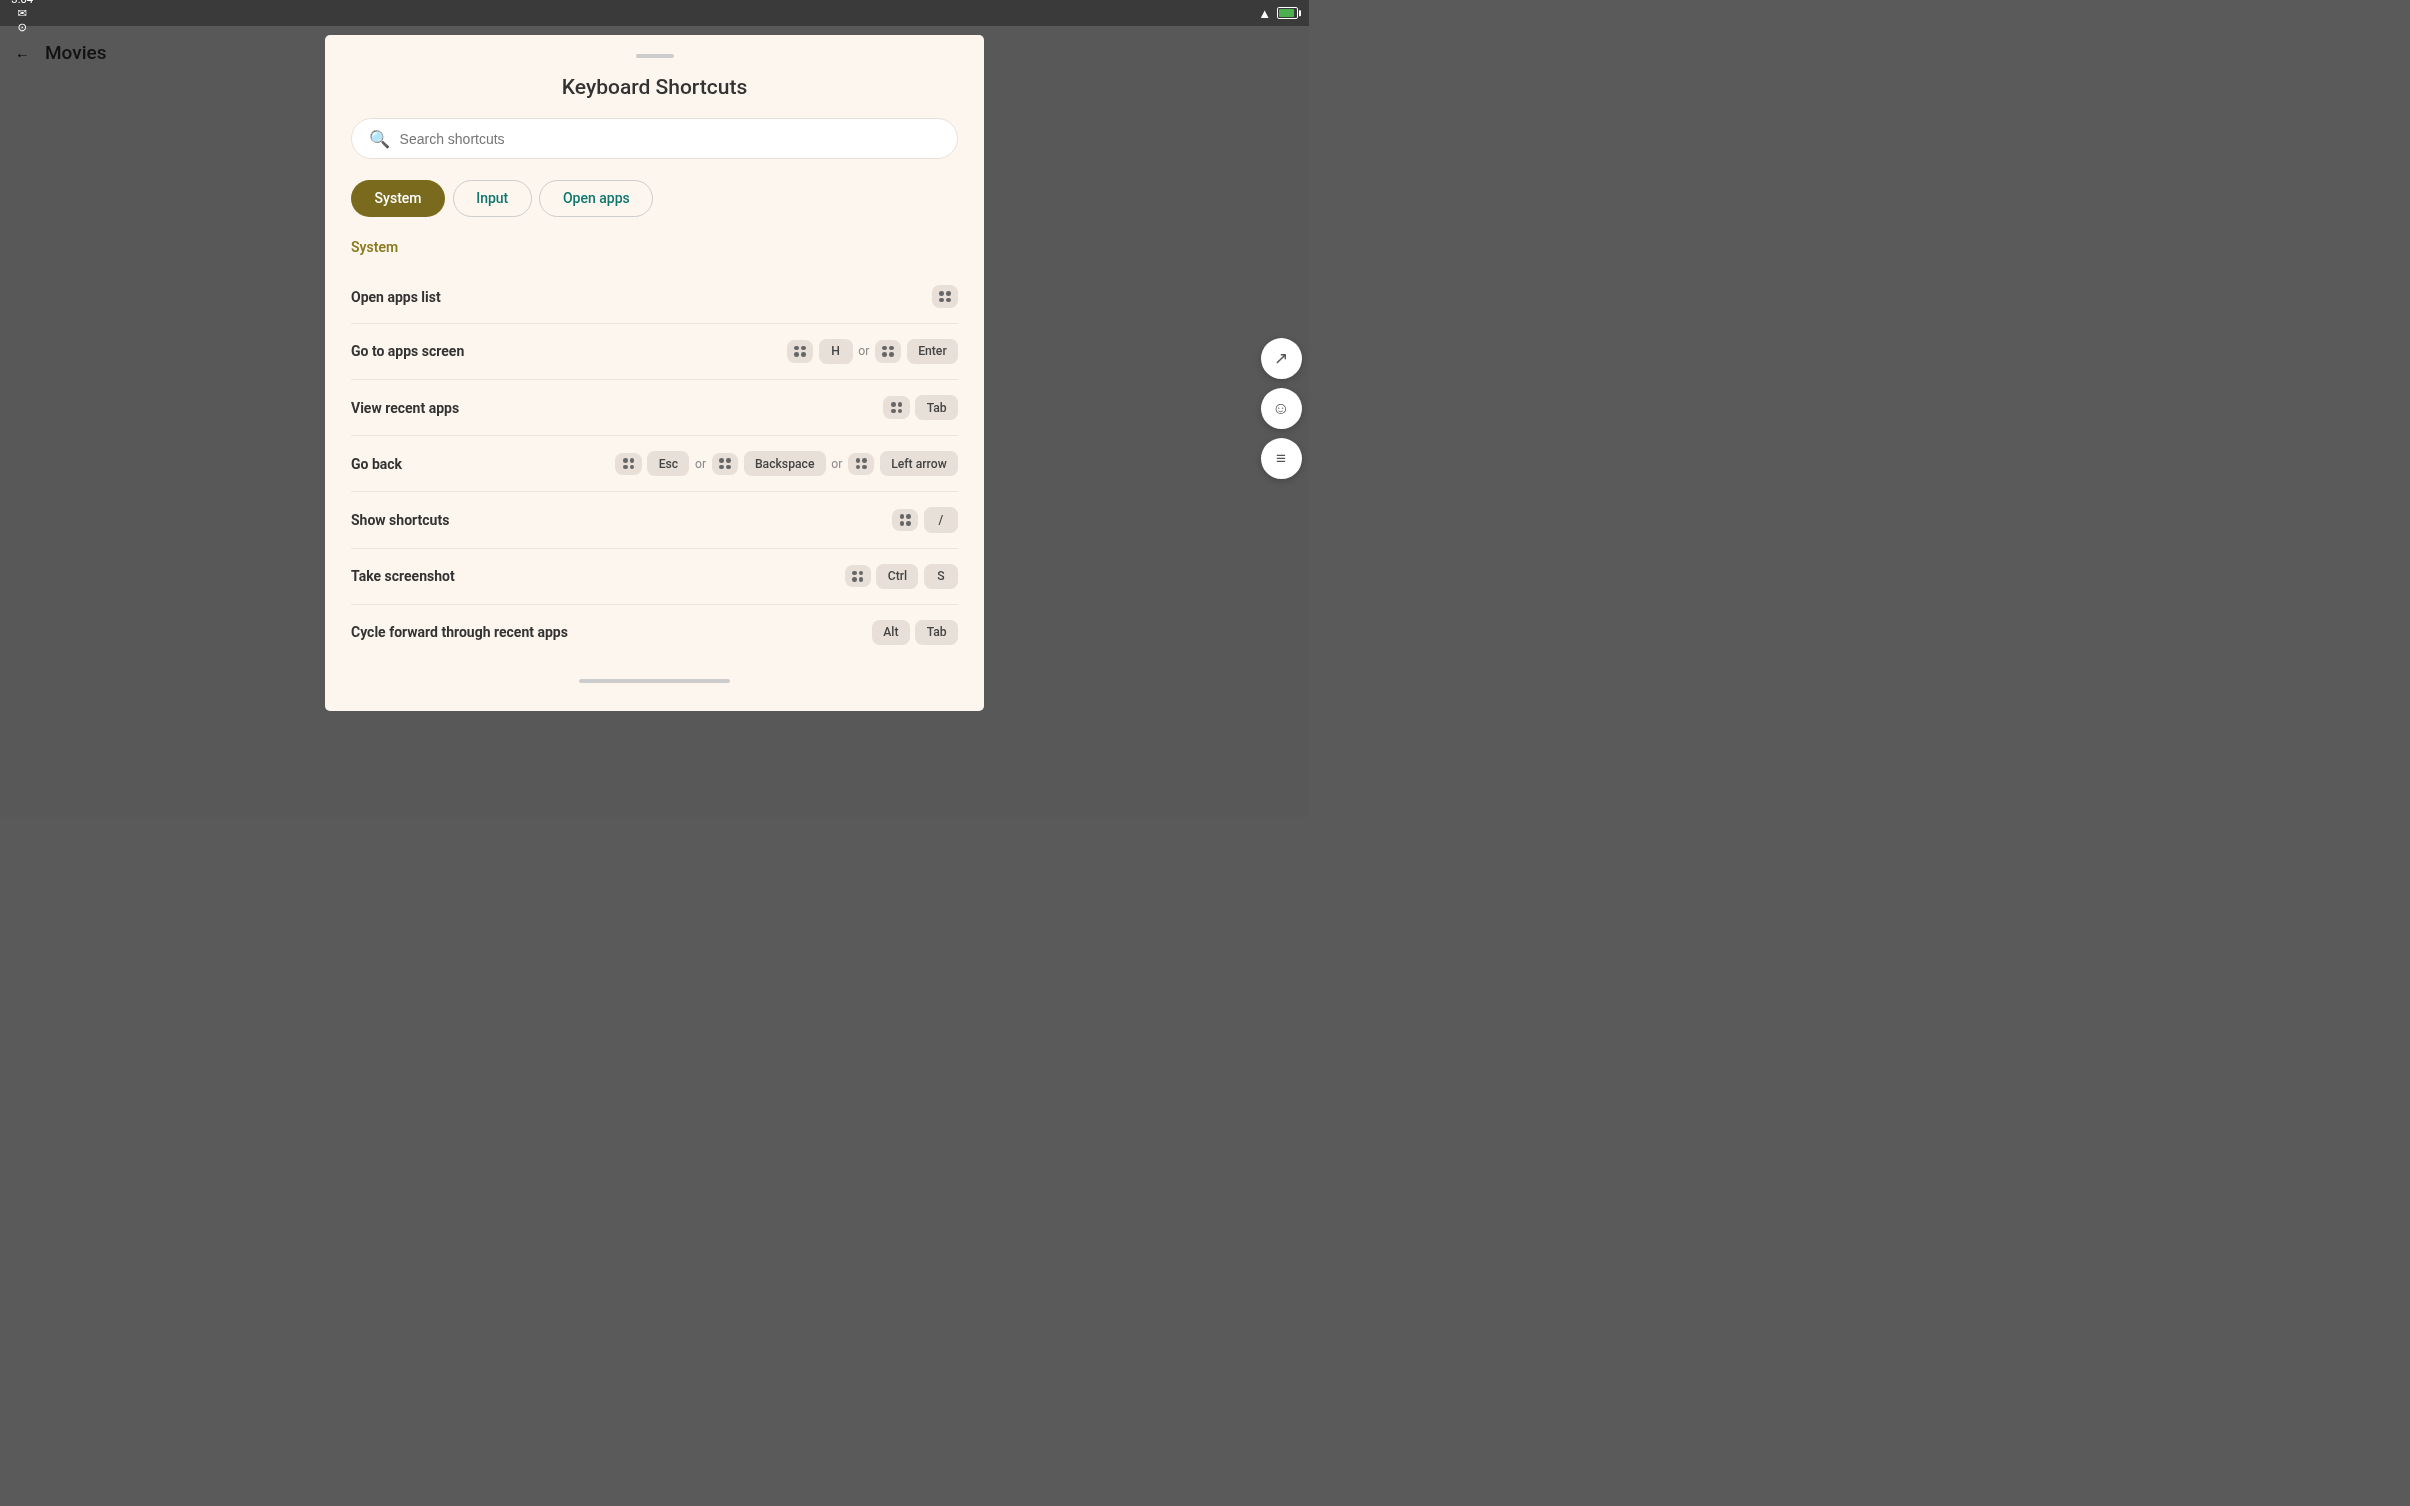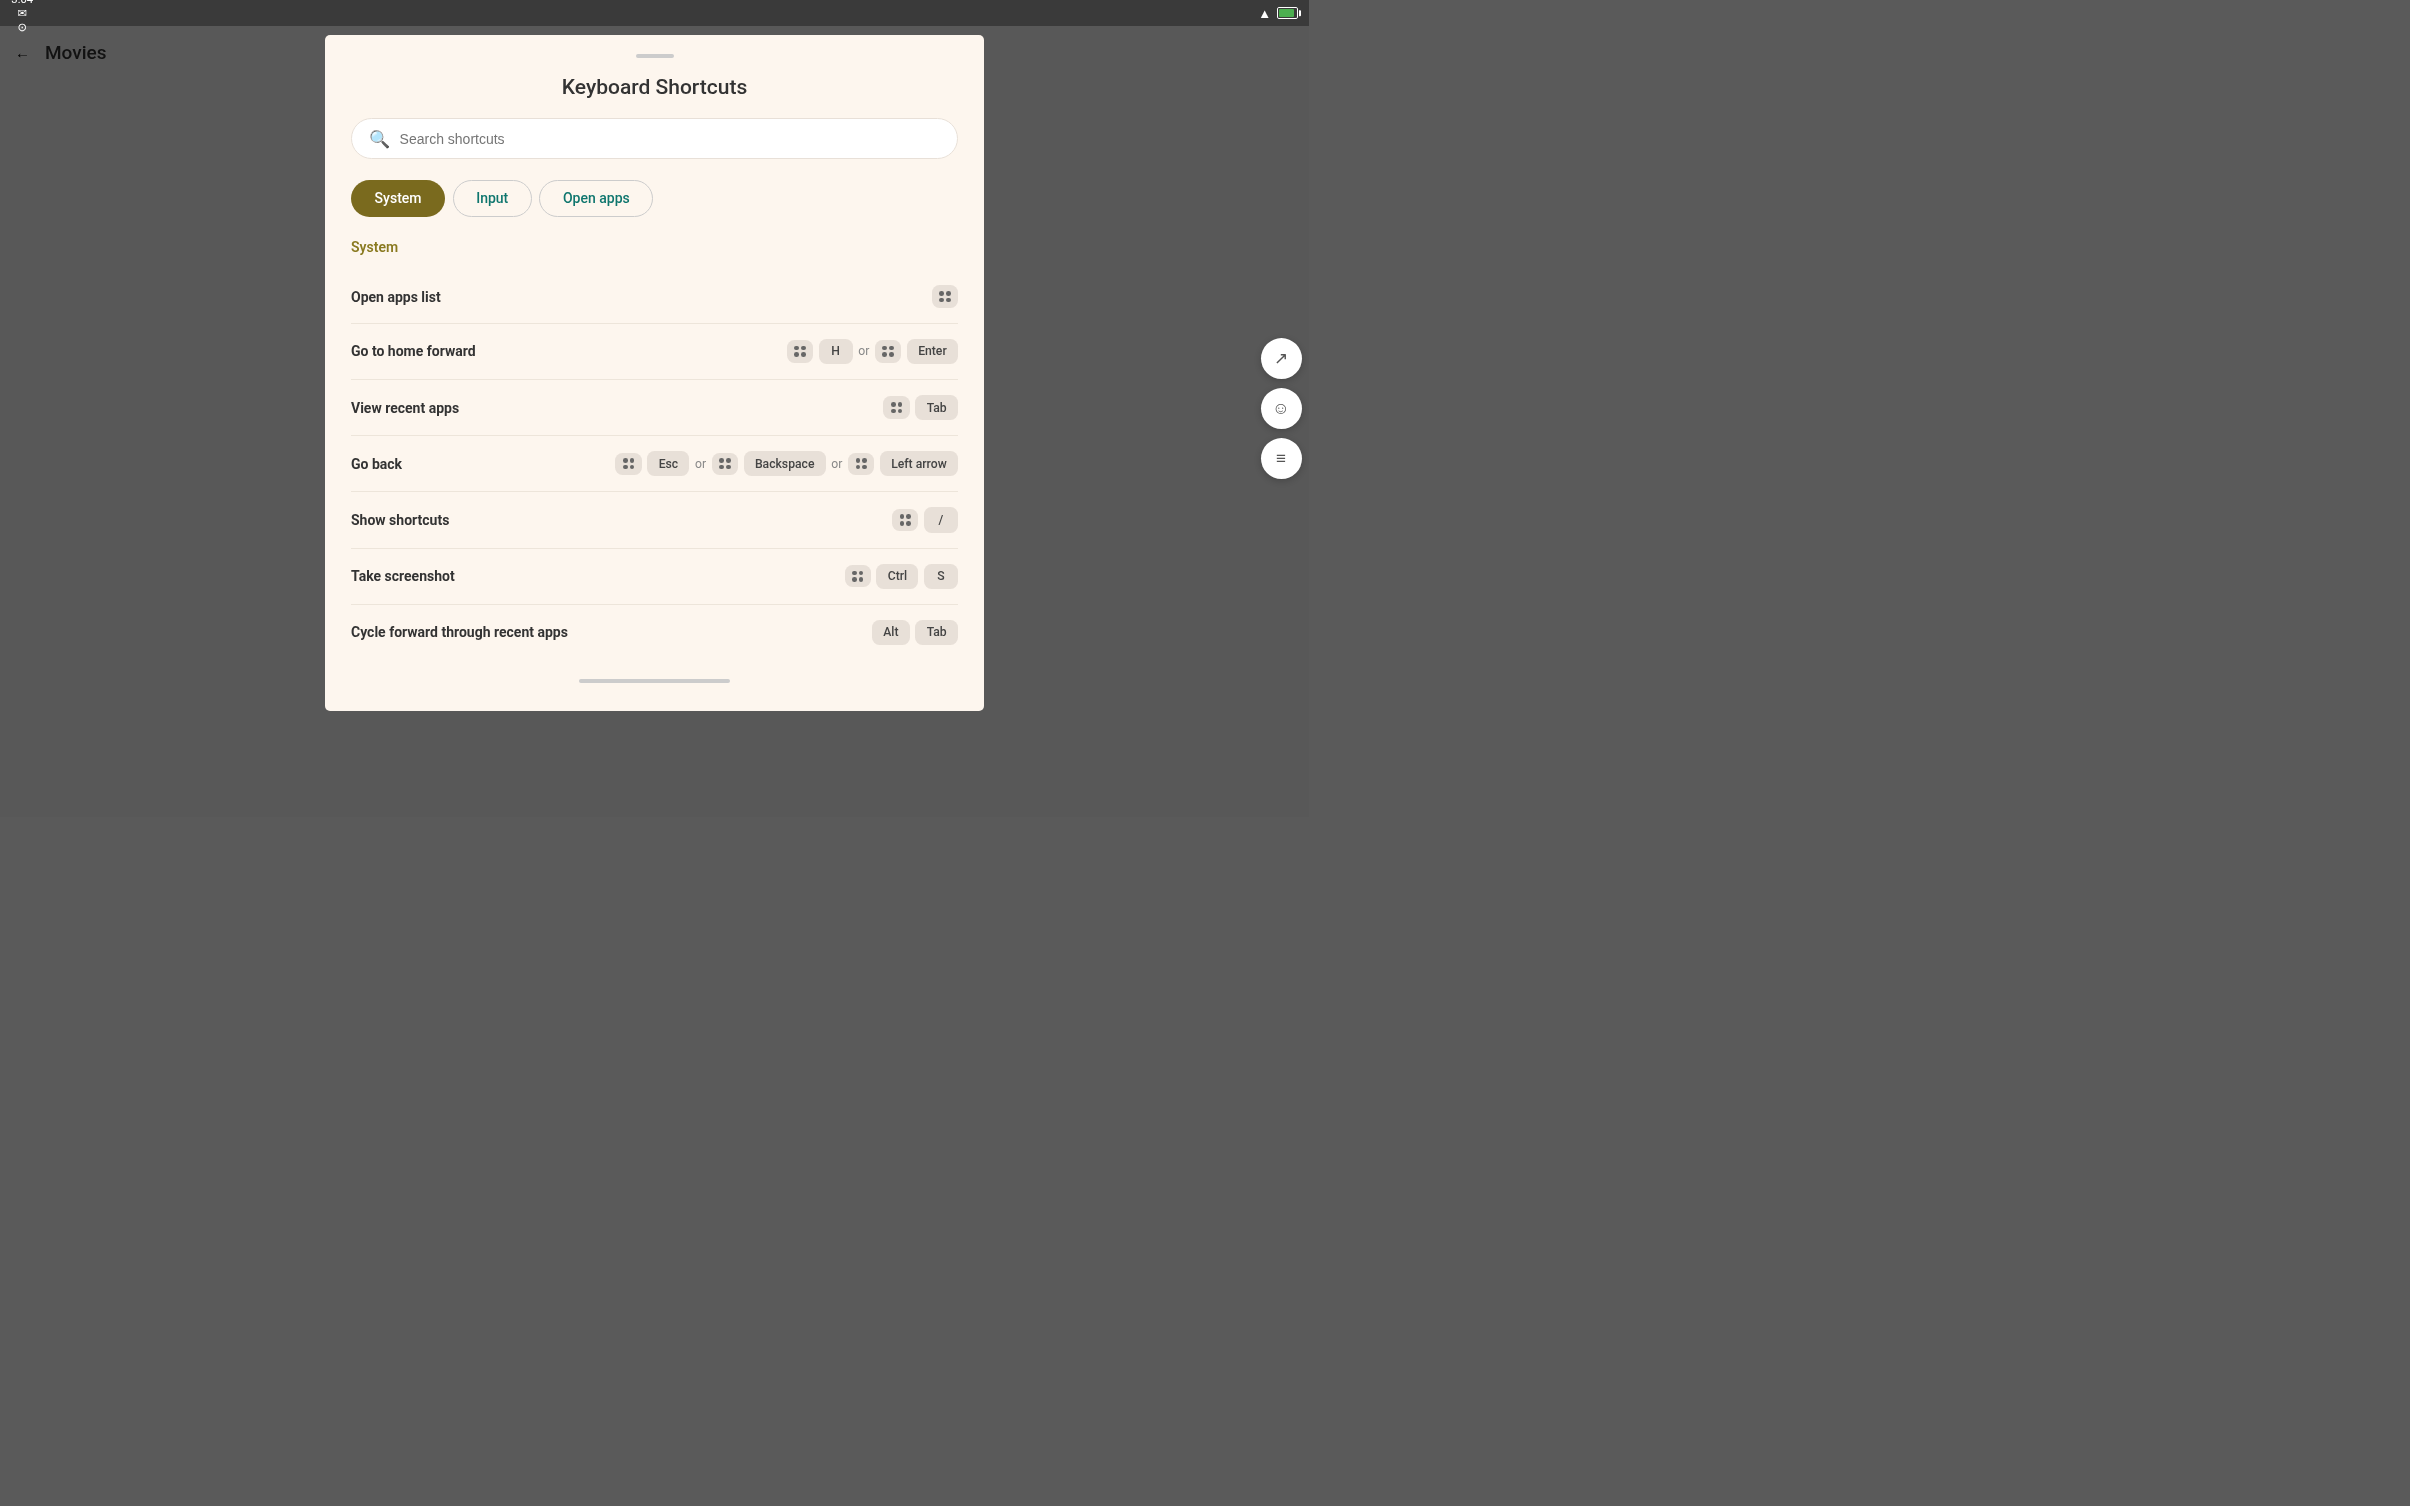--- a/index.html
+++ b/index.html
@@ -363,21 +363,21 @@
           <div class="key-dot">
             <span></span>
               <span></span>
               <span></span>
               <span></span>
           </div>
         </div>
       </div>
 
       <div class="shortcut-row">
-        <span class="shortcut-label">Go to home forward</span>
+        <span class="shortcut-label">Go to apps screen</span>
         <div class="shortcut-keys">
           <div class="key-dot">
             <span></span>
               <span></span>
               <span></span>
               <span></span>
           </div>
           <div class="key-btn">H</div>
           <span class="key-or">or</span>
           <div class="key-dot">

